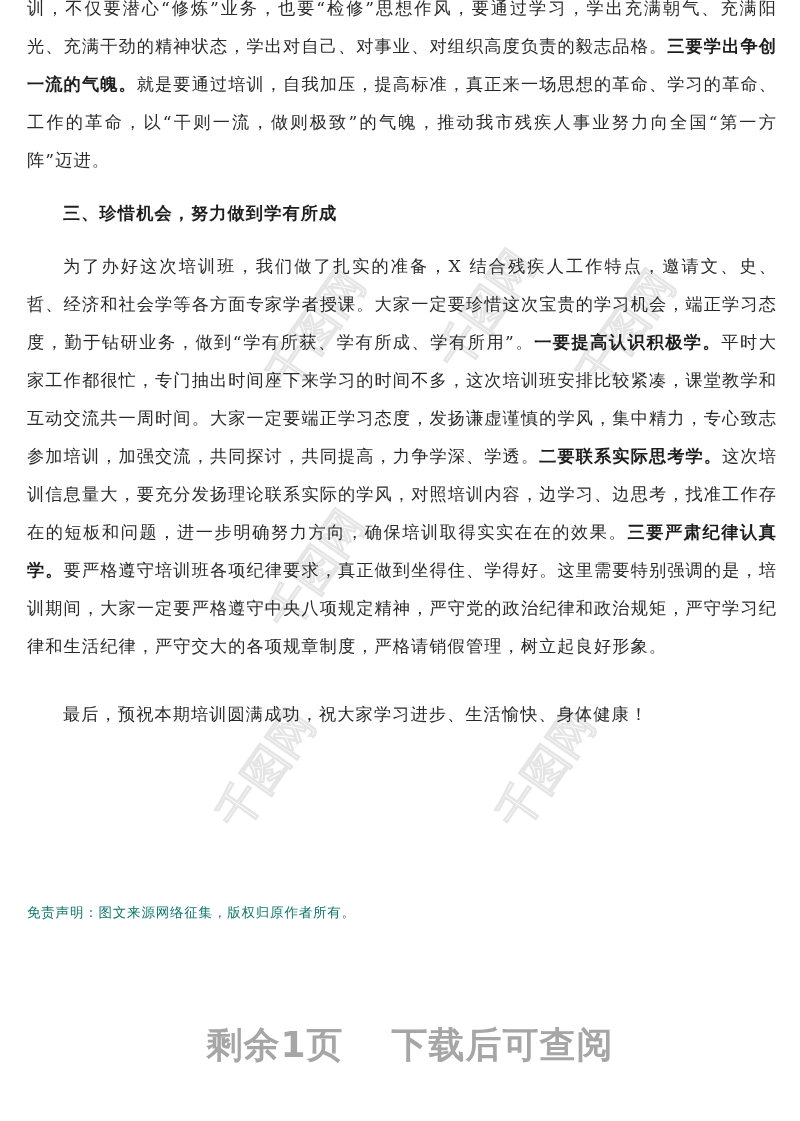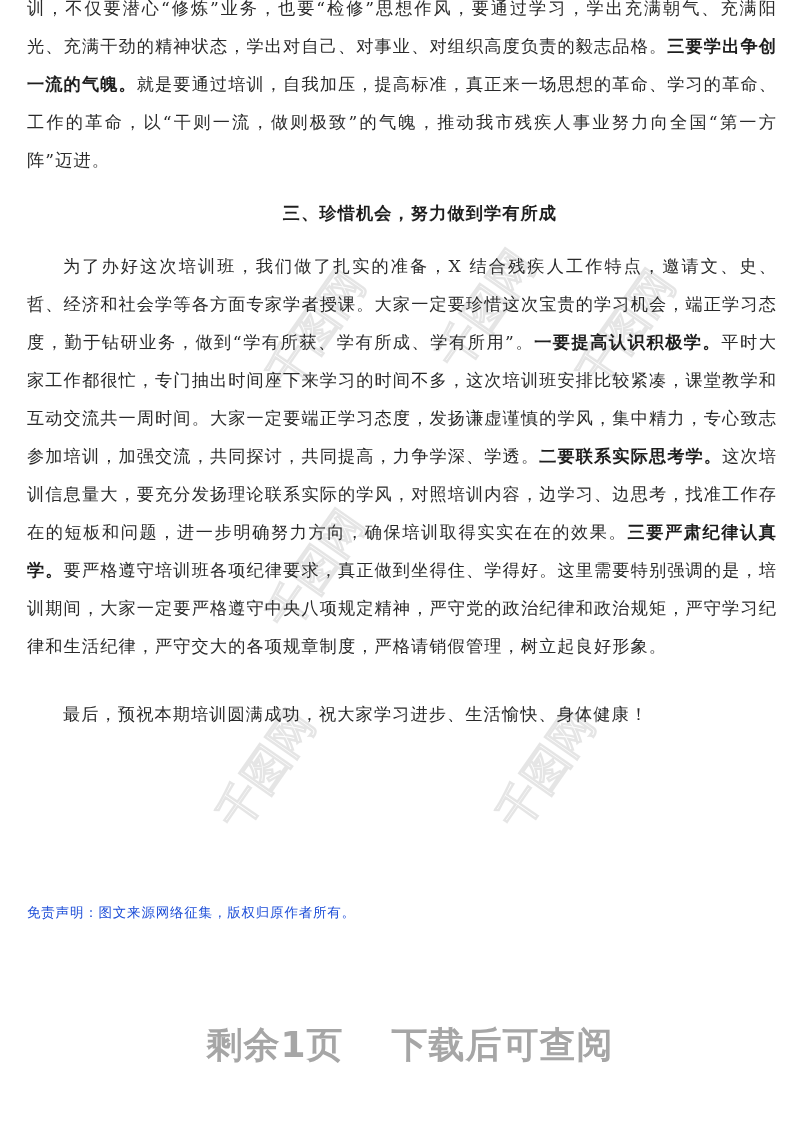--- a/index.html
+++ b/index.html
@@ -43,34 +43,33 @@
     height: 15px;
   }
   .heading {
     margin: 0;
     font-size: 17.2px;
     line-height: 38px;
     font-weight: bold;
     text-indent: 36px;
     letter-spacing: 1.1px;
     color: #1e1e1e;
-    text-align: center;
   }
   .bold {
     font-weight: bold;
     color: #1e1e1e;
   }
   .disclaimer {
     position: absolute;
     left: 27px;
     top: 900px;
     font-size: 13.5px;
     line-height: 24px;
     letter-spacing: 0.8px;
-    color: #1d4ed8;
+    color: #0f766e;
   }
   .remaining-banner {
     position: absolute;
     left: 12px;
     width: 796px;
     top: 1015px;
     text-align: center;
     font-family: "DejaVu Sans", "Liberation Sans", sans-serif;
     font-weight: bold;
     font-size: 36px;

